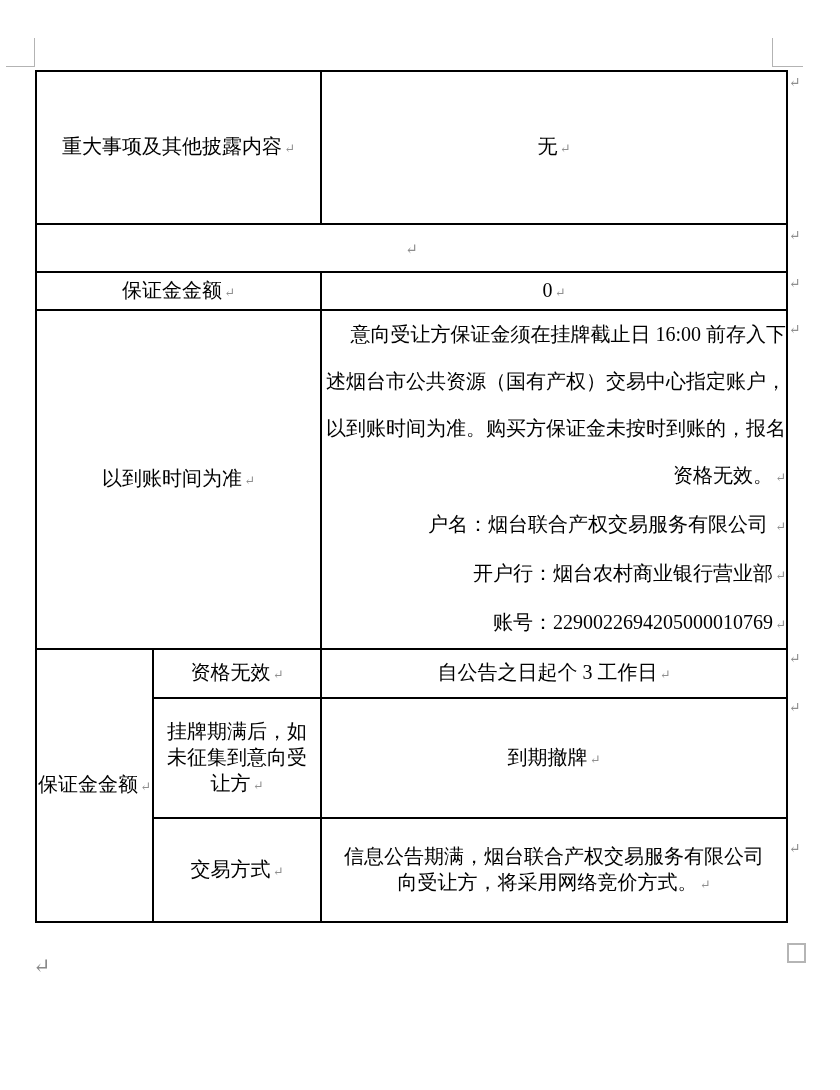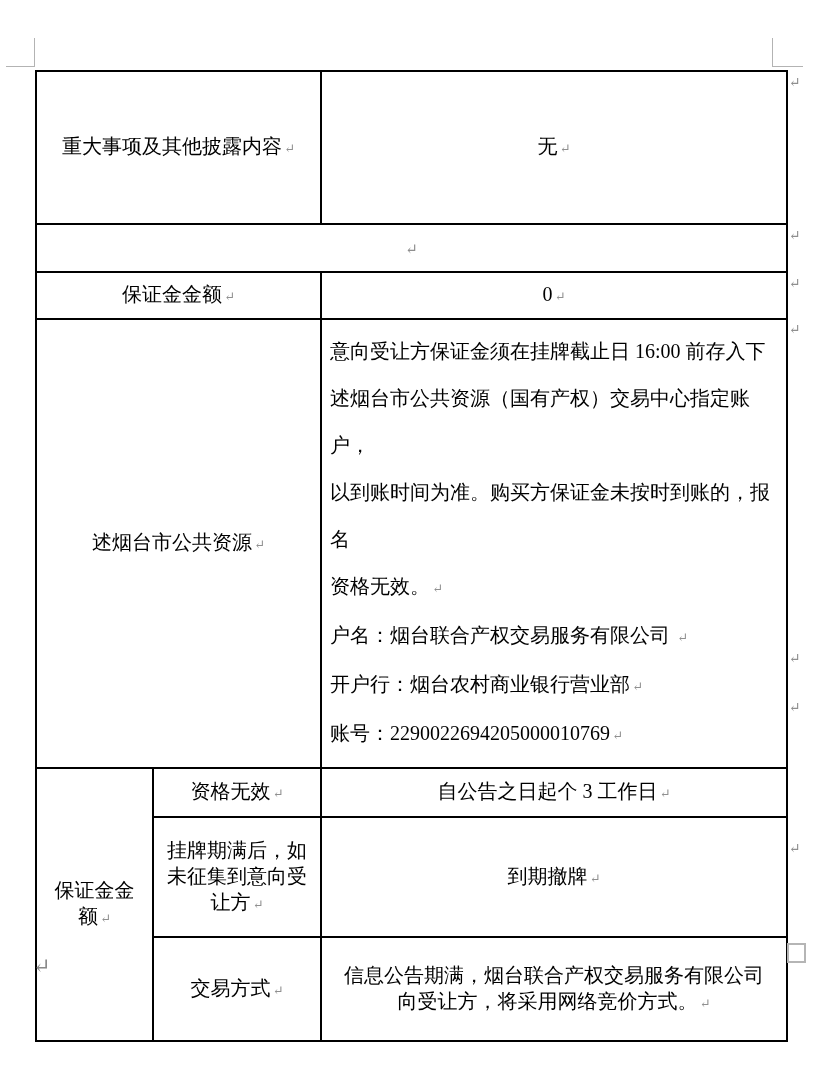--- a/index.html
+++ b/index.html
@@ -18,37 +18,37 @@
   .crop.tr-v{left:772px;top:38px;width:1px;height:29px;}
   .crop.tr-h{left:772px;top:66px;width:31px;height:1px;}
 
   table.doc{
     position:absolute;left:35px;top:70px;
     width:751px;
     border-collapse:collapse;table-layout:fixed;
   }
   table.doc td, table.doc th{
     border:2px solid #000;
-    padding:8px;
+    padding:0;
     font-size:20px;
     font-weight:normal;
     text-align:center;
     vertical-align:middle;
     line-height:26px;
   }
   th.lbl{font-weight:bold;}
   .pre{white-space:pre-line;}
   .lh47{line-height:47px;}
   .lh48{line-height:48px;}
   td.body-cell{
     text-align:left;
     padding-left:10px;padding-right:6px;
     vertical-align:middle;
   }
-  td.body-cell .para{white-space:pre-line;line-height:47px;text-align:left;}
+  td.body-cell .para{white-space:pre-line;line-height:47px;text-align:right;}
   
   .pmark{
     color:#8f8f8f;
     font-size:13px;
     padding-left:2px;
     font-weight:normal;
     white-space:nowrap;
   }
   .rowmark{
     position:absolute;left:789px;
@@ -103,21 +103,21 @@
       <th class="lbl" colspan="2">
         <span>保证金金额</span><span class="pmark">↵</span>
       </th>
       <td>
         <span>0</span><span class="pmark">↵</span>
       </td>
     </tr>
 
     <tr style="height:328px">
       <th class="lbl" colspan="2">
-        <span>述烟台市公共资源</span><span class="pmark">↵</span>
+        <span>以到账时间为准</span><span class="pmark">↵</span>
       </th>
       <td class="body-cell">
         <div class="para"><span>意向受让方保证金须在挂牌截止日 16:00 前存入下
 述烟台市公共资源（国有产权）交易中心指定账户，
 以到账时间为准。购买方保证金未按时到账的，报名
 资格无效。</span><span class="pmark">↵</span></div>
         <div class="para"><span>户名：烟台联合产权交易服务有限公司 </span><span class="pmark">↵</span></div>
         <div class="para"><span>开户行：烟台农村商业银行营业部</span><span class="pmark">↵</span></div>
         <div class="para"><span>账号：2290022694205000010769</span><span class="pmark">↵</span></div>
       </td>

